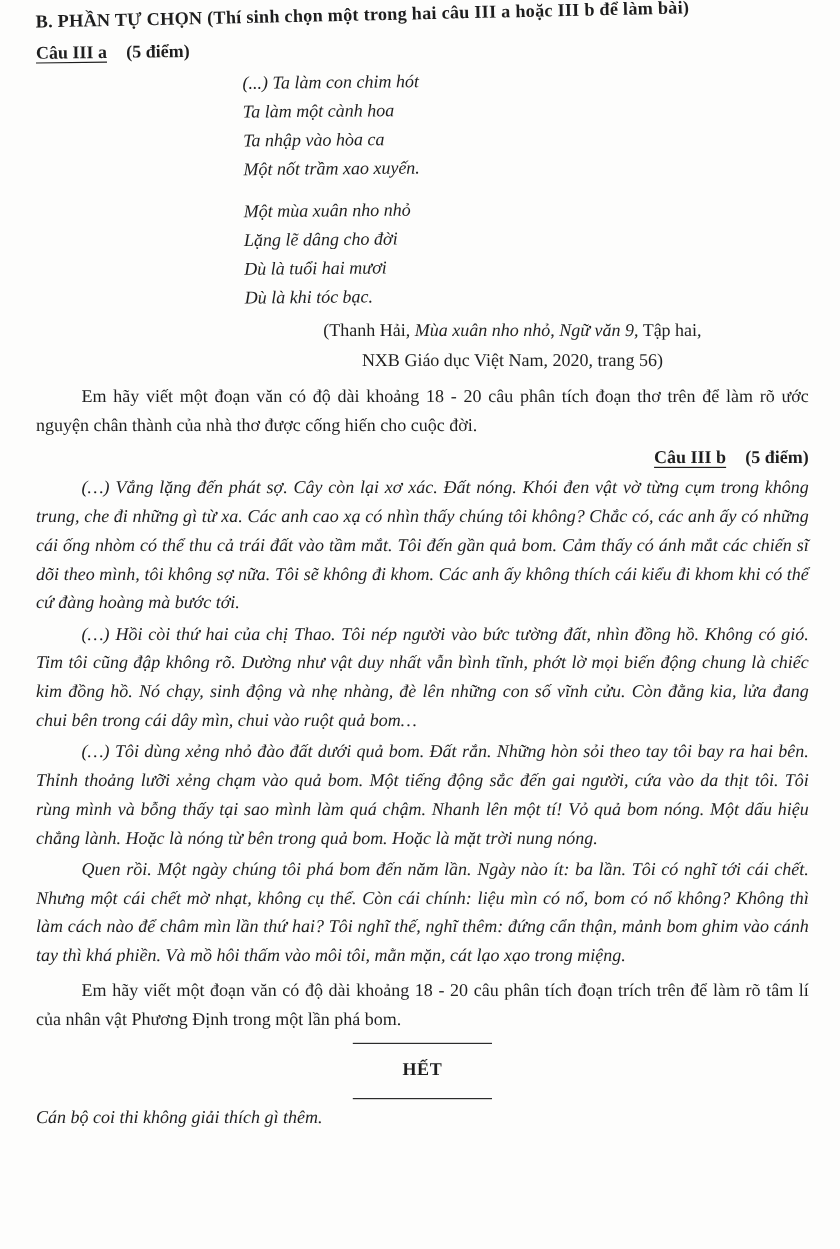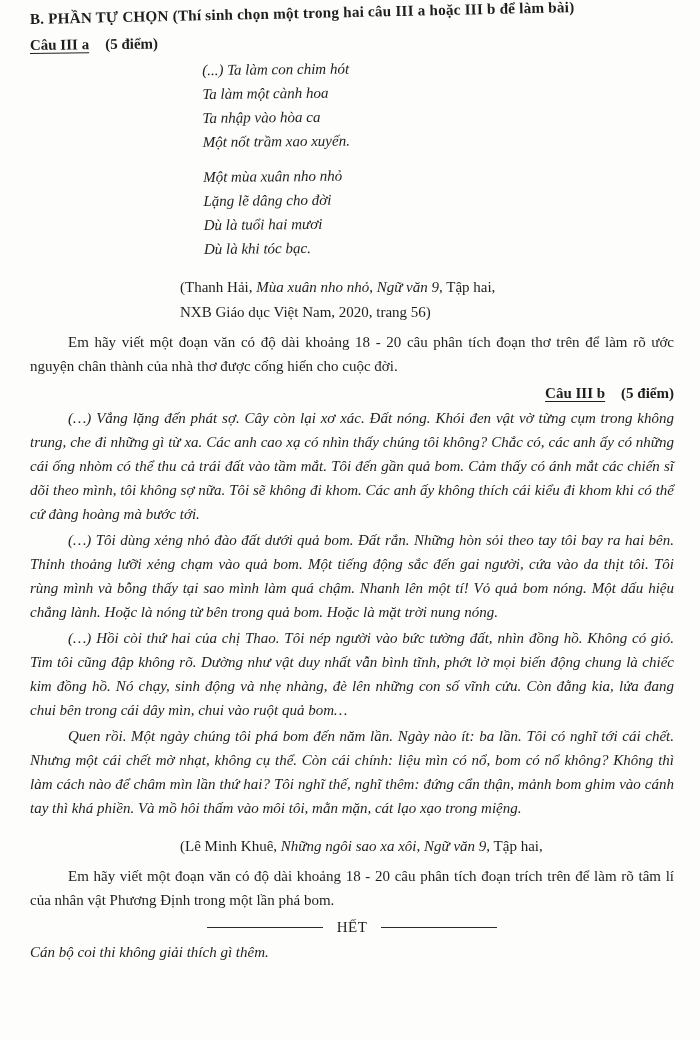--- a/index.html
+++ b/index.html
@@ -41,24 +41,24 @@
   .poem {
     font-style: italic;
     margin-left: 172px;
     line-height: 24px;
     transform: rotate(-0.55deg);
     transform-origin: 0 0;
   }
   .stanza-2 { margin-top: 11px; }
 
   .attribution {
-    text-align: left;
+    text-align: center;
     padding-left: 150px;
     line-height: 25px;
-    margin-top: 14px;
+    margin-top: 3px;
   }
   .attr-line { white-space: nowrap; }
   .it { font-style: italic; }
 
   p.prompt {
     text-align: justify;
     text-indent: 38px;
     line-height: 24px;
     margin: 5px 0 7px 0;
   }
@@ -70,22 +70,23 @@
     line-height: 24px;
     margin: 0 0 2px 0;
   }
 
   .end-row {
     display: flex;
     align-items: center;
     justify-content: center;
     gap: 14px;
     margin-top: 7px;
-    font-weight: normal;
+    font-weight: bold;
     letter-spacing: 0.5px;
+    flex-direction: column;
   }
   .end-line { width: 116px; height: 0; border-top: 1.6px solid #2b2b2b; }
 
   .footer-note {
     font-style: italic;
     text-align: left;
     margin: 8px 0 0 0;
   }
 </style>
 </head>
@@ -121,28 +122,25 @@
     <div class="attr-line">NXB Giáo dục Việt Nam, 2020, trang 56)</div>
   </div>
 
   <p class="prompt">Em hãy viết một đoạn văn có độ dài khoảng 18 - 20 câu phân tích đoạn thơ trên để làm rõ ước nguyện chân thành của nhà thơ được cống hiến cho cuộc đời.</p>
 
   <div class="q-heading straight">
     <span class="q-title">Câu III b</span><span class="q-points">(5 điểm)</span>
   </div>
 
   <p class="excerpt">(…) Vắng lặng đến phát sợ. Cây còn lại xơ xác. Đất nóng. Khói đen vật vờ từng cụm trong không trung, che đi những gì từ xa. Các anh cao xạ có nhìn thấy chúng tôi không? Chắc có, các anh ấy có những cái ống nhòm có thể thu cả trái đất vào tầm mắt. Tôi đến gần quả bom. Cảm thấy có ánh mắt các chiến sĩ dõi theo mình, tôi không sợ nữa. Tôi sẽ không đi khom. Các anh ấy không thích cái kiểu đi khom khi có thể cứ đàng hoàng mà bước tới.</p>
+  <p class="excerpt">(…) Hồi còi thứ hai của chị Thao. Tôi nép người vào bức tường đất, nhìn đồng hồ. Không có gió. Tim tôi cũng đập không rõ. Dường như vật duy nhất vẫn bình tĩnh, phớt lờ mọi biến động chung là chiếc kim đồng hồ. Nó chạy, sinh động và nhẹ nhàng, đè lên những con số vĩnh cửu. Còn đằng kia, lửa đang chui bên trong cái dây mìn, chui vào ruột quả bom…</p>
   <p class="excerpt">(…) Tôi dùng xẻng nhỏ đào đất dưới quả bom. Đất rắn. Những hòn sỏi theo tay tôi bay ra hai bên. Thỉnh thoảng lưỡi xẻng chạm vào quả bom. Một tiếng động sắc đến gai người, cứa vào da thịt tôi. Tôi rùng mình và bỗng thấy tại sao mình làm quá chậm. Nhanh lên một tí! Vỏ quả bom nóng. Một dấu hiệu chẳng lành. Hoặc là nóng từ bên trong quả bom. Hoặc là mặt trời nung nóng.</p>
-  <p class="excerpt">(…) Hồi còi thứ hai của chị Thao. Tôi nép người vào bức tường đất, nhìn đồng hồ. Không có gió. Tim tôi cũng đập không rõ. Dường như vật duy nhất vẫn bình tĩnh, phớt lờ mọi biến động chung là chiếc kim đồng hồ. Nó chạy, sinh động và nhẹ nhàng, đè lên những con số vĩnh cửu. Còn đằng kia, lửa đang chui bên trong cái dây mìn, chui vào ruột quả bom…</p>
   <p class="excerpt">Quen rồi. Một ngày chúng tôi phá bom đến năm lần. Ngày nào ít: ba lần. Tôi có nghĩ tới cái chết. Nhưng một cái chết mờ nhạt, không cụ thể. Còn cái chính: liệu mìn có nổ, bom có nổ không? Không thì làm cách nào để châm mìn lần thứ hai? Tôi nghĩ thế, nghĩ thêm: đứng cẩn thận, mảnh bom ghim vào cánh tay thì khá phiền. Và mồ hôi thấm vào môi tôi, mằn mặn, cát lạo xạo trong miệng.</p>
 
   <div class="attribution">
-    <div class="attr-line">
-      <span>(Lê Minh Khuê, </span><span class="it">Những ngôi sao xa xôi</span><span>, </span><span class="it">Ngữ văn 9</span><span>, Tập hai,</span>
-    </div>
   </div>
 
   <p class="prompt">Em hãy viết một đoạn văn có độ dài khoảng 18 - 20 câu phân tích đoạn trích trên để làm rõ tâm lí của nhân vật Phương Định trong một lần phá bom.</p>
 
   <div class="end-row">
     <span class="end-line"></span>
     <span class="end-text">HẾT</span>
     <span class="end-line"></span>
   </div>
 

